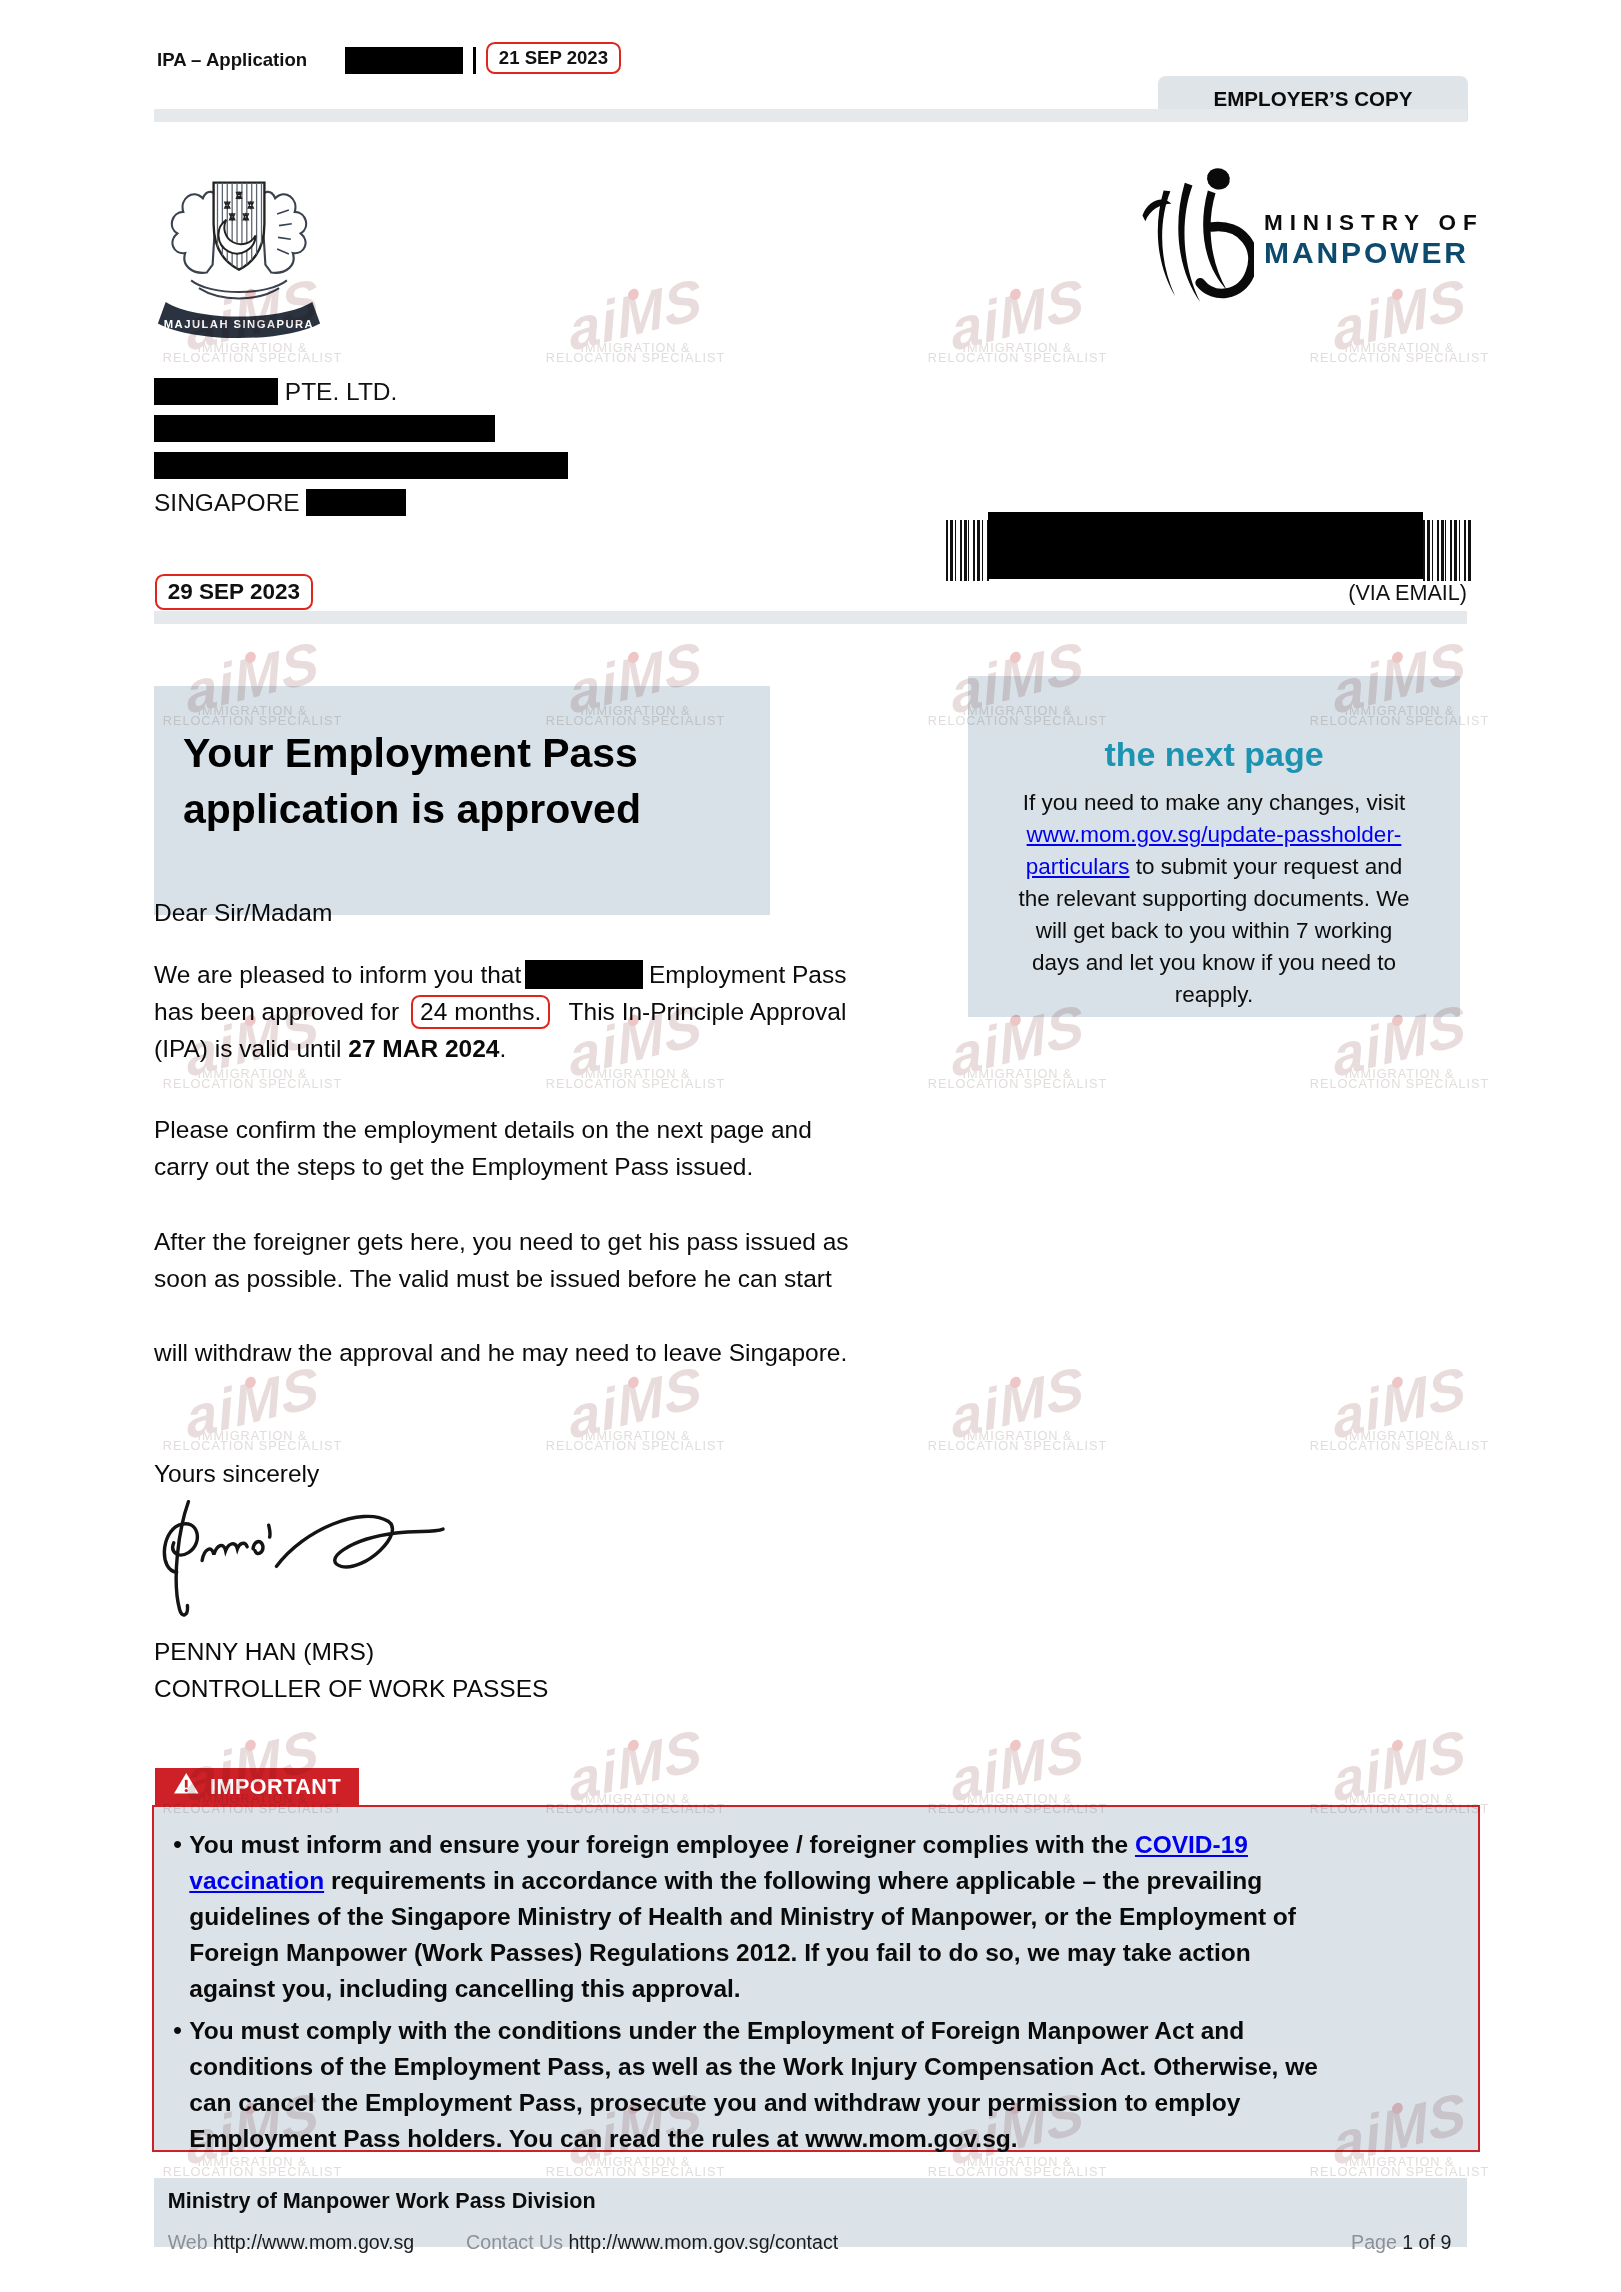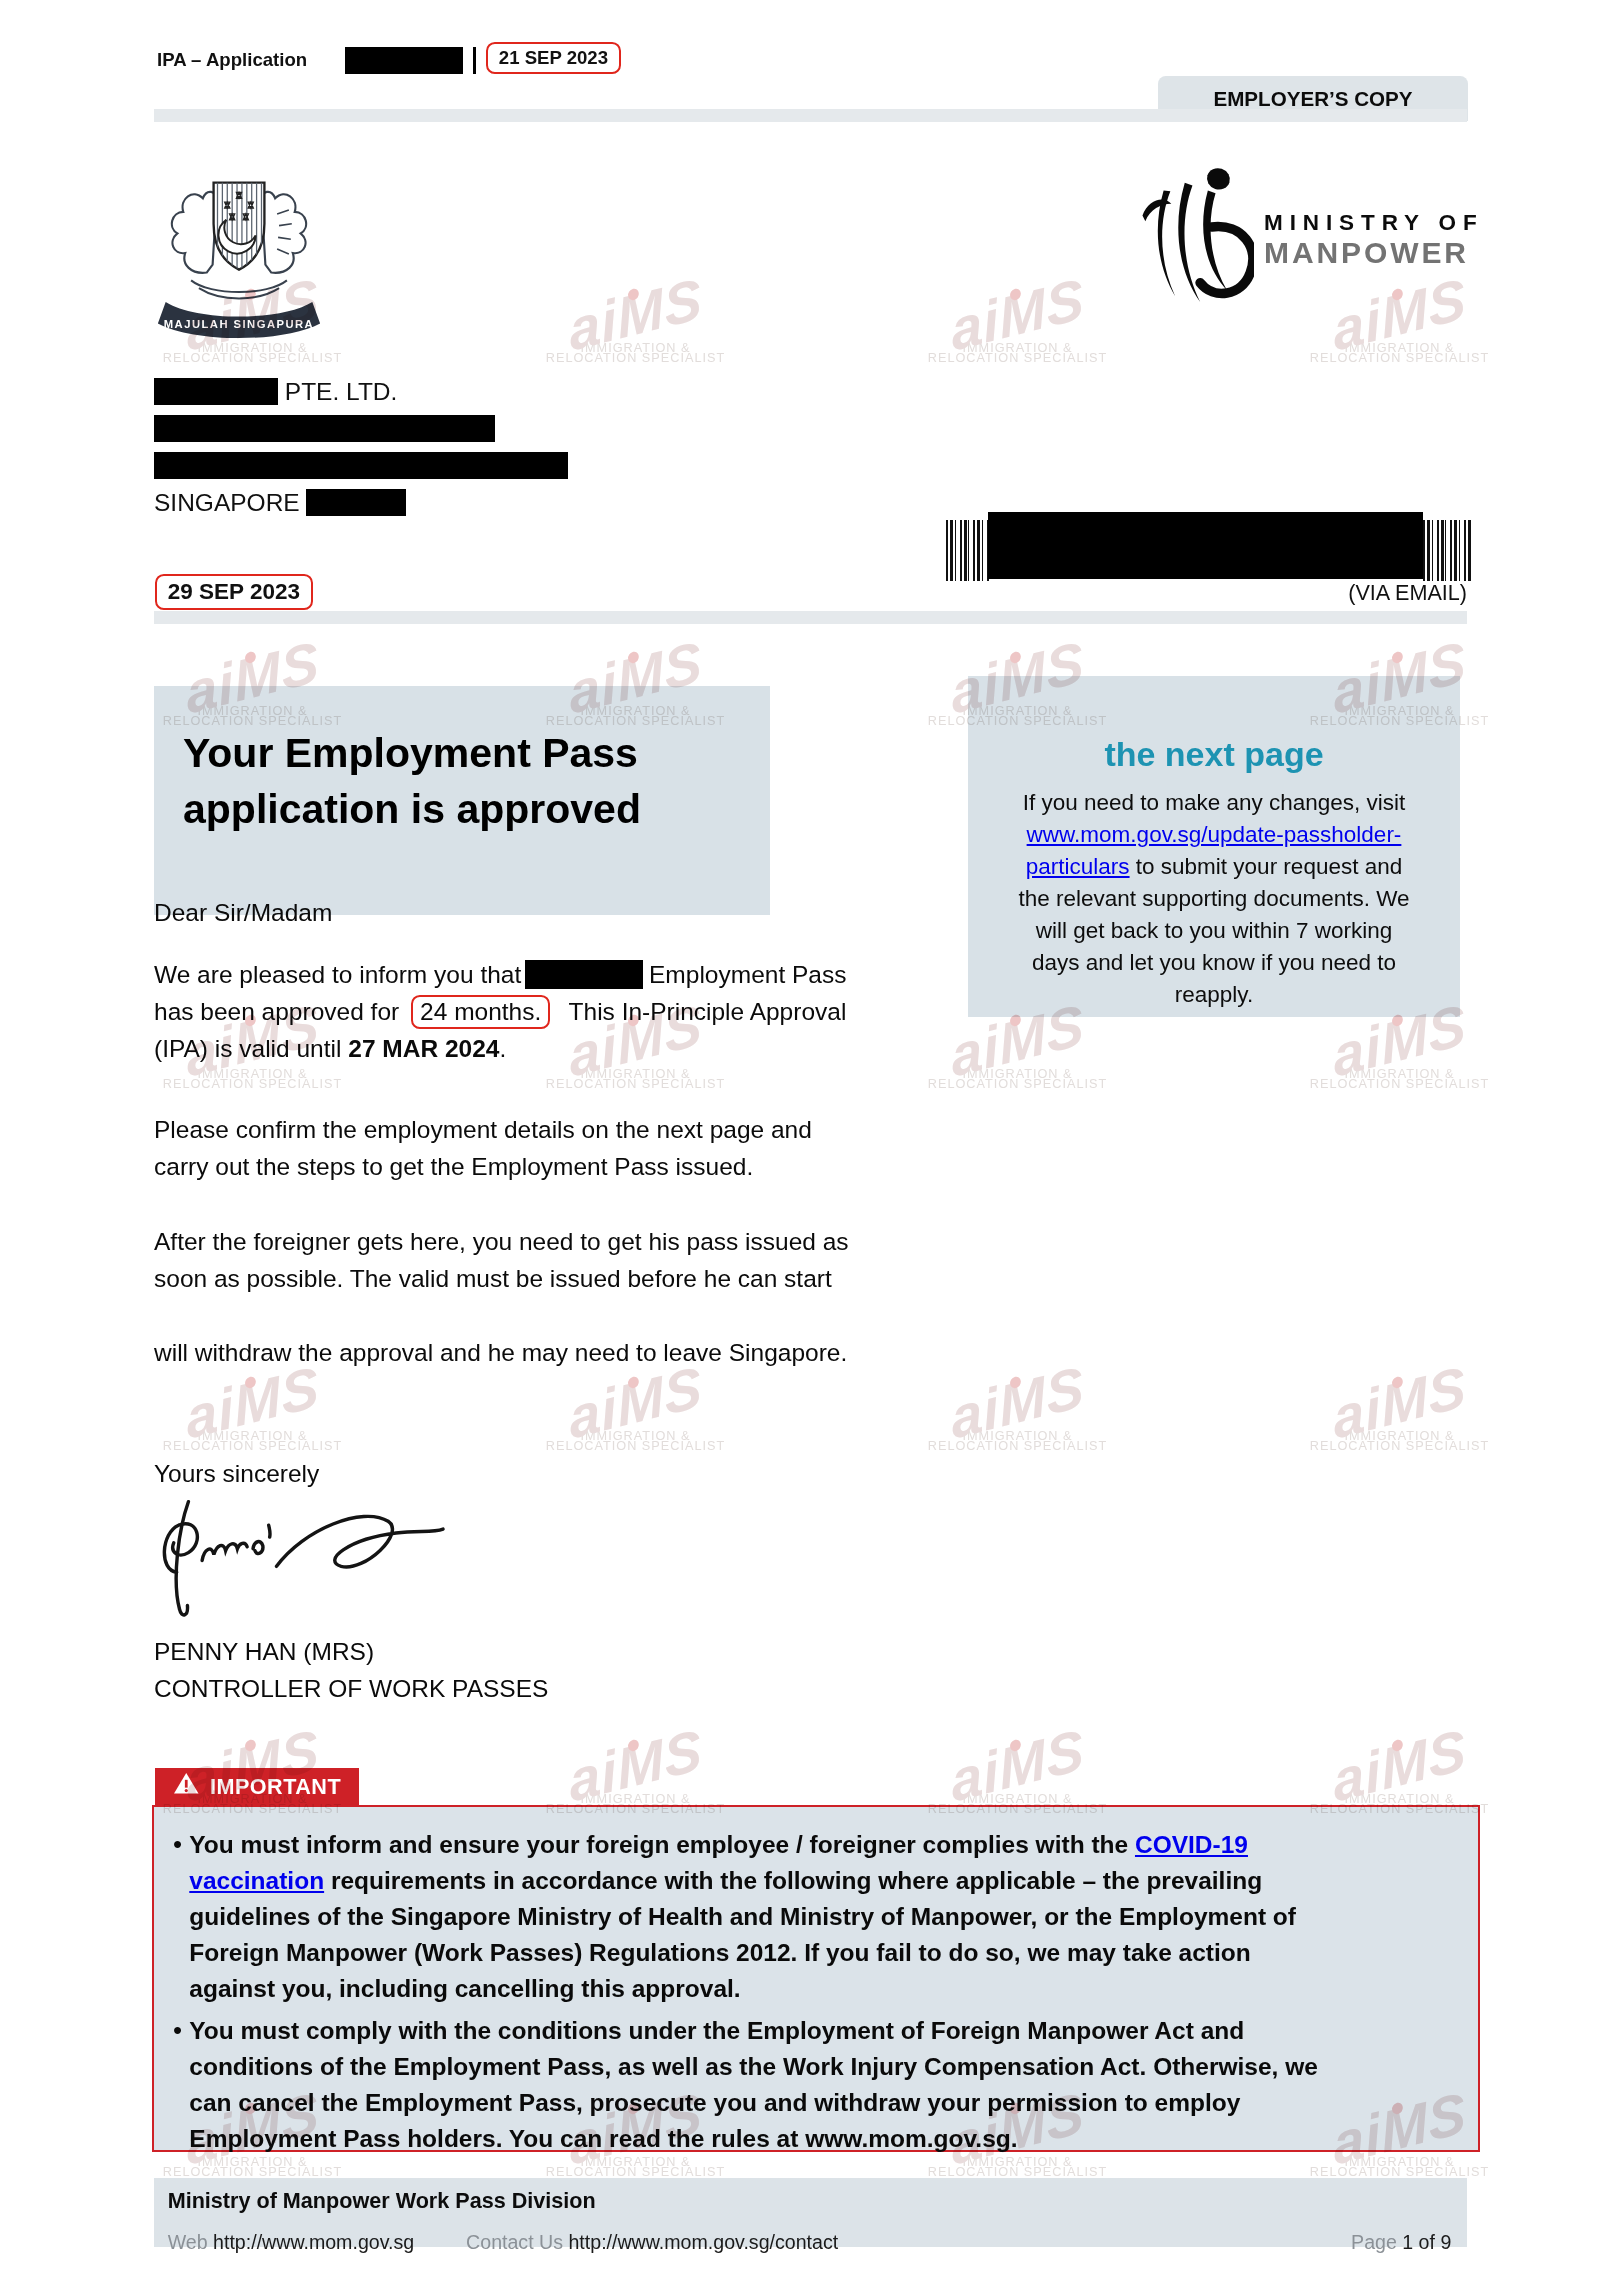--- a/index.html
+++ b/index.html
@@ -22,21 +22,21 @@
     border-radius:7.8px 7.8px 0 0;display:flex;align-items:center;justify-content:center;
     font-size:20.6px;font-weight:bold;color:#0c0c0c;}
   .band{background:#e5e9ec;height:12.7px;width:1313px;left:154px;}
   .band.top{top:109px;}
   .band.mid{top:611px;}
 
   
   .crest{left:152px;top:155px;}
   .mom-mark{left:1129px;top:163px;}
   .mom-t1{left:1264px;top:210px;font-size:22.5px;font-weight:bold;letter-spacing:6.9px;color:#0c0c0c;}
-  .mom-t2{left:1264px;top:236px;font-size:30px;font-weight:bold;letter-spacing:2.9px;color:#737373;}
+  .mom-t2{left:1264px;top:236px;font-size:30px;font-weight:bold;letter-spacing:2.9px;color:#0c4a6e;}
 
   
   .address{left:154px;top:373px;font-size:24.5px;line-height:37px;}
   .address .ln{height:37px;display:flex;align-items:center;white-space:pre;}
   .address .redact{height:27.4px;}
 
   
   .bars{background:repeating-linear-gradient(90deg,#111 0 2px,#fff 2px 3.9px,#111 3.9px 6.9px,#fff 6.9px 8.8px,#111 8.8px 9.8px,#fff 9.8px 13.7px);}
   .bc-left{left:946px;top:520px;width:43px;height:61px;}
   .bc-redact{left:988px;top:512px;width:435px;height:67px;}

